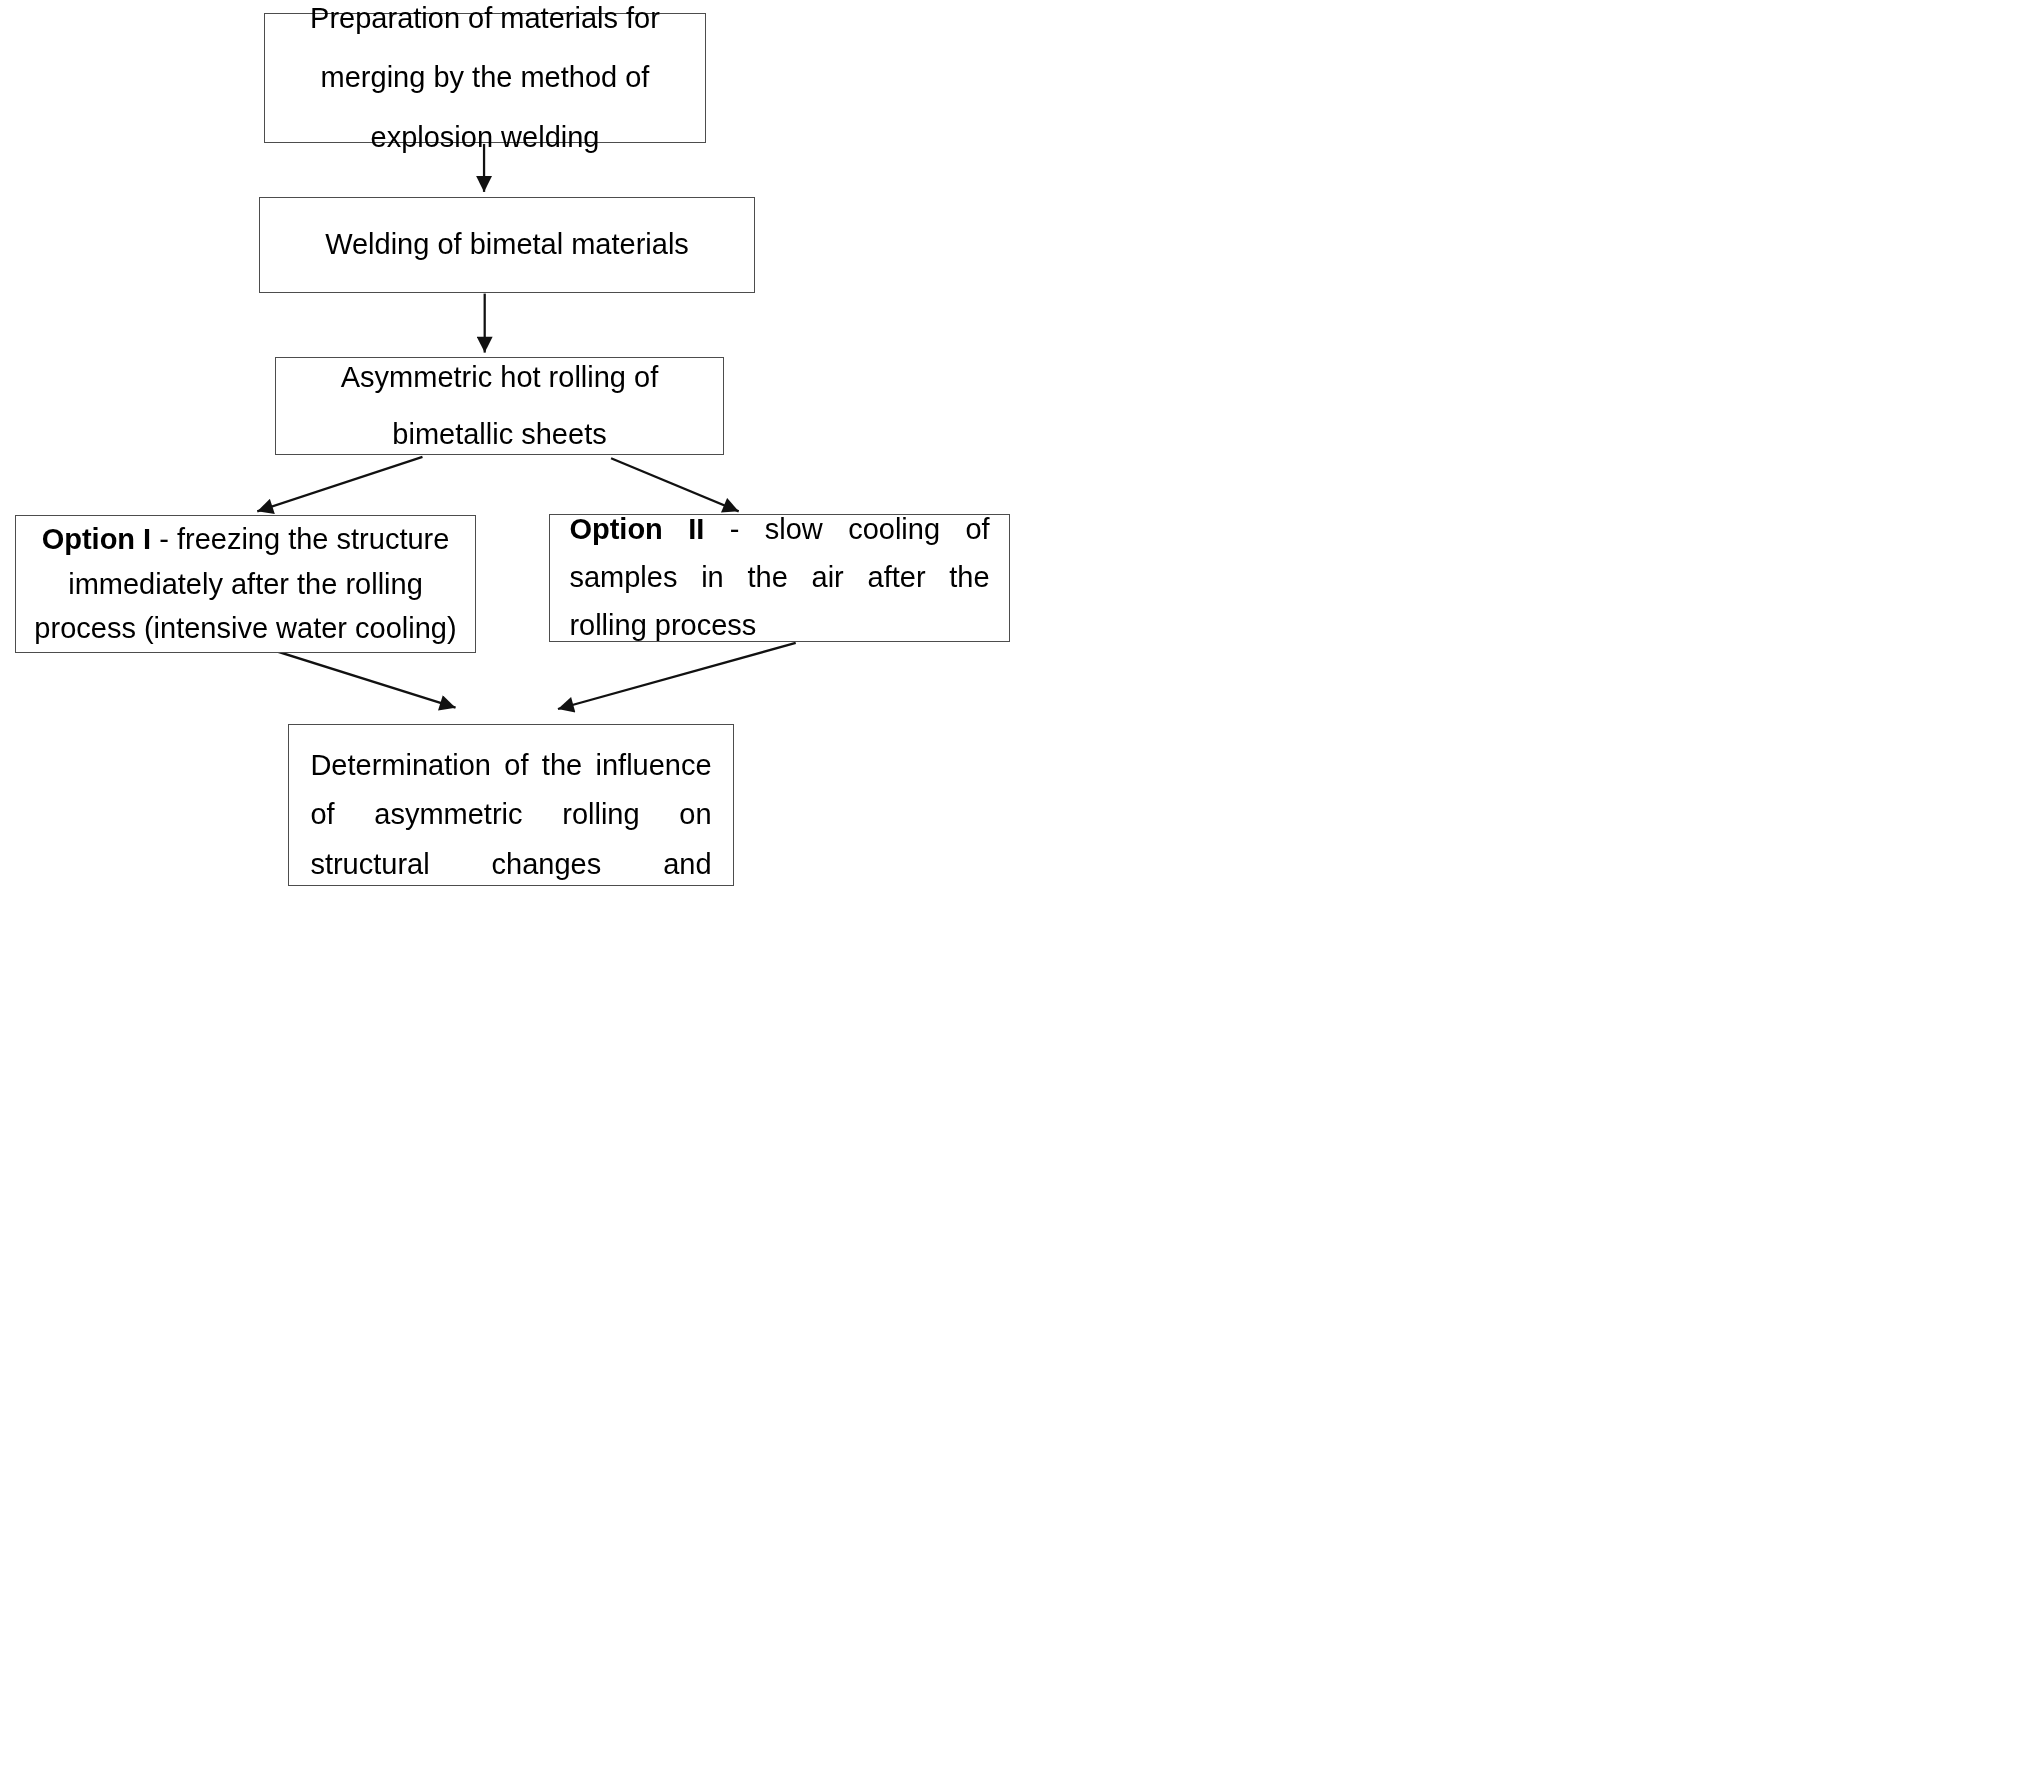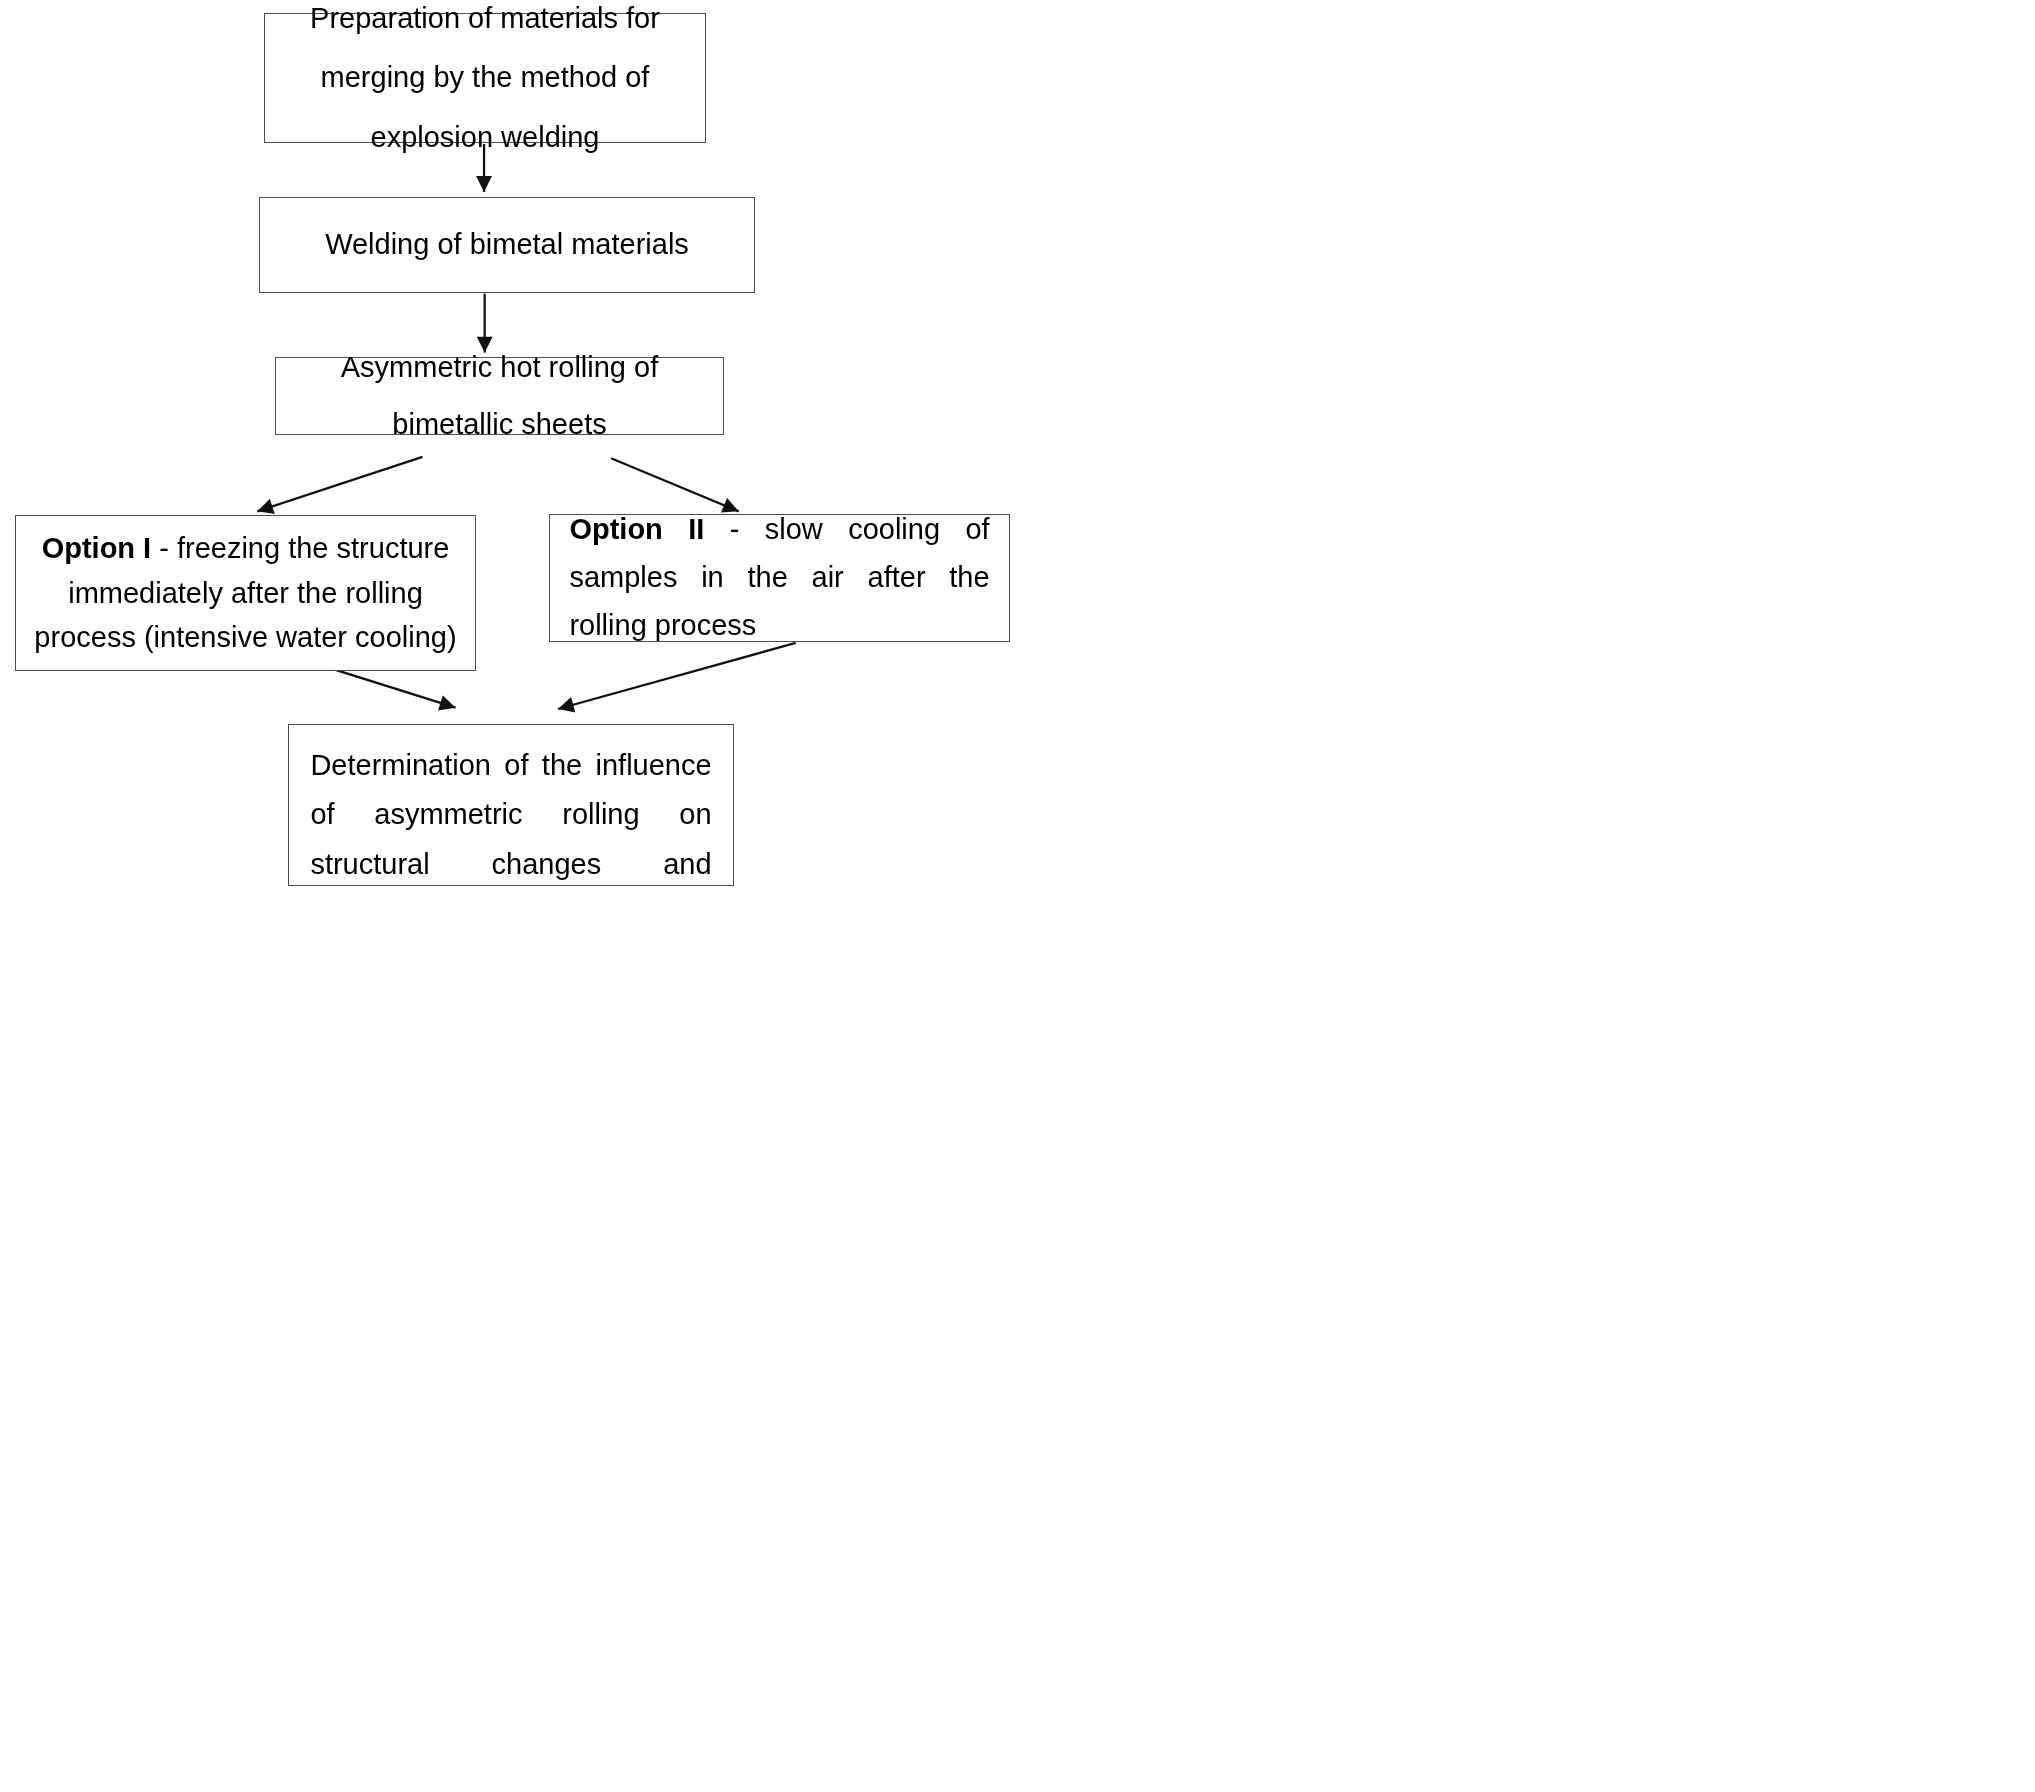--- a/index.html
+++ b/index.html
@@ -34,22 +34,22 @@
     justify-content: center;
     font-size: 29px;
     line-height: 1.7;
     text-align: center;
   }
   .node-text { width: 100%; }
   .bold-label { font-weight: bold; }
 
   #node-preparation  { left: 264px; top: 13px;   width: 442px; height: 130px; line-height: 2.05; padding: 0 19.4px; }
   #node-welding      { left: 259px; top: 197px;  width: 496px; height: 96px; padding: 0 19px; }
-  #node-rolling      { left: 275px; top: 357px;  width: 449px; height: 78px; line-height: 1.95; padding: 0 19.4px; }
-  #node-option1      { left: 15px;  top: 515px;  width: 461px; height: 156px; line-height: 1.55; padding: 0 18px; }
+  #node-rolling      { left: 275px; top: 357px;  width: 449px; height: 98px; line-height: 1.95; padding: 0 19.4px; }
+  #node-option1      { left: 15px;  top: 515px;  width: 461px; height: 138px; line-height: 1.55; padding: 0 18px; }
   #node-option2      { left: 549px; top: 514px;  width: 461px; height: 128px; line-height: 1.65;
                        padding: 14.3px 19.4px; align-items: center; text-align: left; }
   #node-option2 .node-text { text-align: justify; text-align-last: left; }
   #node-determination{ left: 288px; top: 724px; width: 446px; height: 162px; line-height: 1.72;
                        padding: 15.5px 21.4px; align-items: flex-start; text-align: left; }
   #node-determination .node-text { text-align: justify; text-align-last: left; }
 </style>
 </head>
 <body>
 

